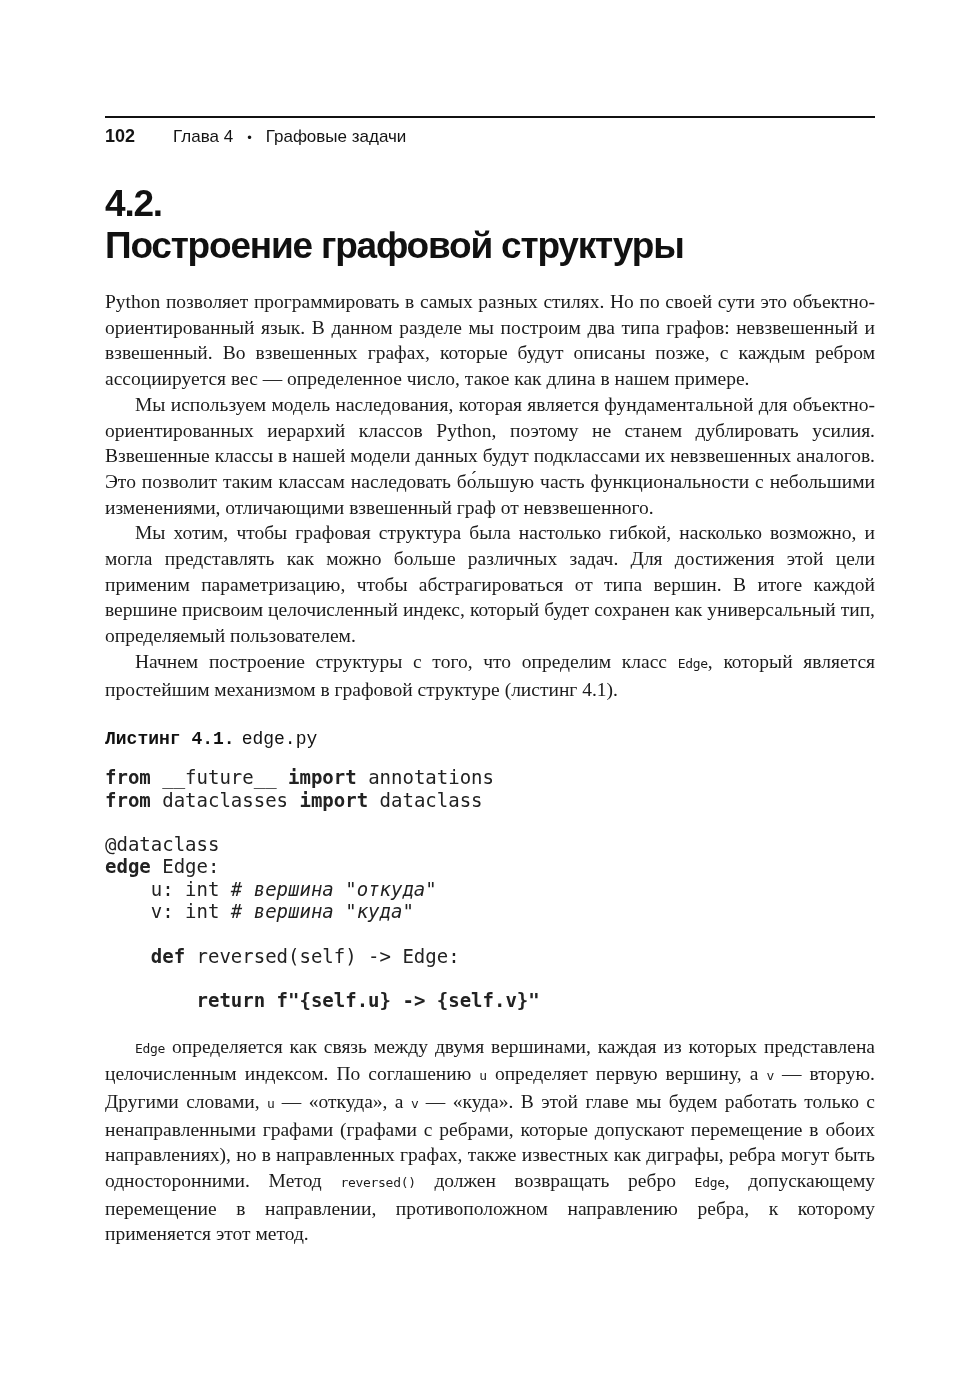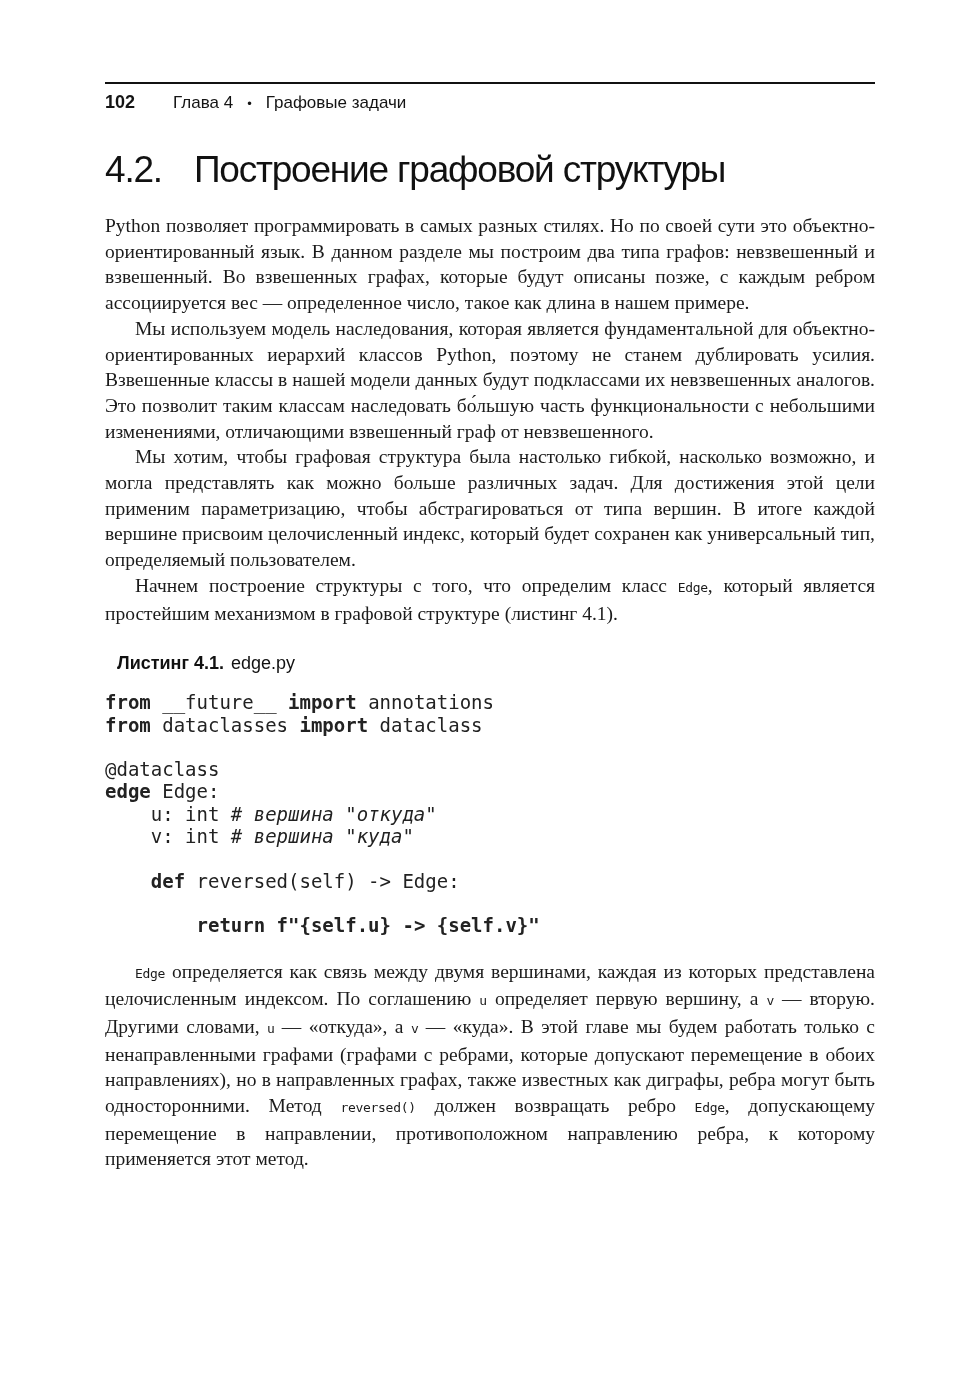--- a/index.html
+++ b/index.html
@@ -4,64 +4,65 @@
 <style>
   html,body { margin:0; padding:0; background:#e8e8e8; }
   .page {
     position:relative;
     width:974px; height:1376px;
     margin:0 auto;
     background:#ffffff;
     color:#1b1b1b;
     font-family:"Liberation Serif", serif;
     box-sizing:border-box;
-    padding:82px 99px 0 105px;
+    padding:116px 99px 0 105px;
     overflow:hidden;
   }
   
   .running-head {
     border-top:2.5px solid #111;
     padding-top:8px;
     font-family:"Liberation Sans", sans-serif;
     font-size:17px;
     display:flex;
     align-items:baseline;
     color:#141414;
   }
   .pgnum { font-weight:bold; font-size:18px; margin-right:38px; }
   .bullet { margin:0 14px; font-size:13px; }
   
   .section-heading {
     margin:36px 0 22px 0;
     font-family:"Liberation Sans", sans-serif;
-    font-weight:400;
+    font-weight:700;
     font-size:37px;
     letter-spacing:-1.2px;
     color:#111;
     display:flex;
+    flex-direction:column;
   }
   .secnum { margin-right:32px; }
   
   .body-text p.para {
     margin:0;
     font-size:19.5px;
     line-height:25.7px;
     text-align:justify;
     color:#1b1b1b;
   }
   .body-text p.para.indent { text-indent:30px; }
   .seg-code {
     font-family:"DejaVu Sans Mono", monospace;
     font-size:13px;
     letter-spacing:-0.3px;
   }
   
   .listing-caption {
-    margin:27px 0 17px 12px;
-    font-family:Liberation Sans, sans-serif;
+    margin:27px 0 17px 0;
+    font-family:Liberation Mono, monospace;
     font-size:18px;
     color:#111;
   }
   .listing-label { font-weight:bold; }
   .listing-file { margin-left:7px; }
   .code-block {
     margin:0 0 22px 0;
     font-family:"DejaVu Sans Mono", monospace;
     font-size:19px;
     line-height:22.3px;

